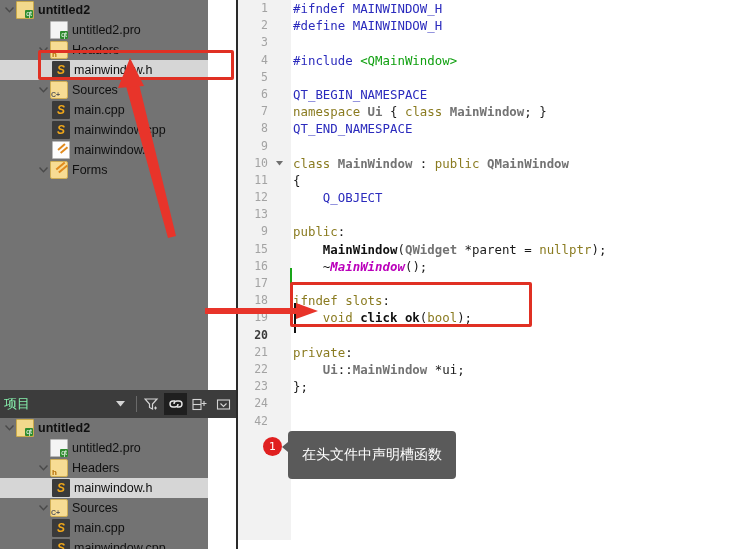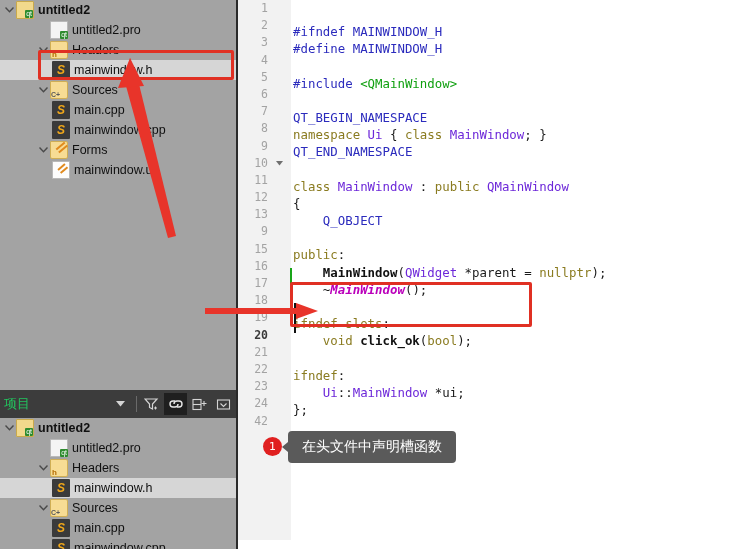--- a/index.html
+++ b/index.html
@@ -7,22 +7,22 @@
     margin: 0; padding: 0;
     width: 748px; height: 549px;
     background: #ffffff;
     font-family: "Liberation Sans", sans-serif;
     overflow: hidden;
   }
   #root { position: relative; width: 748px; height: 549px; background: #ffffff; }
 
   
   .tree-panel {
-    position: absolute; left: 0; width: 236px;
-    background: #a3a3a3; overflow: hidden;
+    position: absolute; left: 0; width: 208px;
+    background: #737373; overflow: hidden;
   }
   #tree-top { top: 0; height: 390px; }
   #tree-bottom { top: 418px; height: 131px; }
 
   .tree-row {
     position: relative; height: 20px; display: flex; align-items: center;
     font-size: 12.5px; color: #101010; white-space: nowrap;
   }
   .tree-row.selected { background: #d6d6d6; }
   .tree-row .twisty {
@@ -67,21 +67,21 @@
   .ic-ui::after{ content:""; position:absolute; left:4px; top:4px;
      width:9px; height:2px; background:#e08a1e; transform:rotate(-40deg);
      box-shadow:0 4px 0 #e08a1e; }
 
   
   #panel-header {
     position:absolute; left:0; top:390px; width:236px; height:28px;
     background:#3c3c3c; display:flex; align-items:center;
   }
   #panel-header .ptitle{
-    color:#22c55e; font-size:13px; padding-left:4px; flex:0 0 auto;
+    color:#86efac; font-size:13px; padding-left:4px; flex:0 0 auto;
   }
   #panel-header .spacer{ flex:1 1 auto; }
   .tb-btn{
     width:23px; height:22px; display:flex; align-items:center;
     justify-content:center; margin-right:1px; color:#d4d4d4;
   }
   .tb-btn.active{ background:#1f1f1f; }
   .tb-sep{ width:1px; height:16px; background:#6a6a6a; margin:0 3px; }
 
   
@@ -104,26 +104,26 @@
   }
   .lnum{
     width:34px; flex:0 0 34px; text-align:right; color:#a3a3a3;
     padding-right:4px; font-size:11.5px;
   }
   .lnum.cur{ color:#3a3a3a; font-weight:bold;padding-left:12px; }
   .fold{
     width:15px; flex:0 0 15px; text-align:center; color:#7a7a7a;
     font-size:8px;
   }
-  .ctext{ padding-left:6px;margin-top:23px; }
+  .ctext{ padding-left:6px; }
 
   
   .t-pre   { color:#2b2bbd; }
   .t-kw    { color:#8a7b20; }
-  .t-type  { color:#6d28d9; font-weight:normal;text-align:right; }
+  .t-type  { color:#737373; font-weight:bold;text-align:right; }
   .t-typei { color:#bb00bb; font-weight:bold; font-style:italic; }
   .t-str   { color:#10a010; }
   .t-fn    { color:#111111; font-weight:bold; }
   .t-plain { color:#1a1a1a; }
   .t-macro { color:#2b2bbd; }
 
   
   #changebar{
     position:absolute; left:52px; top:268px; width:2px; height:50px;
     background:#19a519;
@@ -139,21 +139,21 @@
     position:absolute; border:3px solid #e03023; border-radius:2px;
     pointer-events:none;
   }
   #box-tree{ left:38px; top:50px; width:196px; height:30px; }
   #box-code{ left:290px; top:282px; width:242px; height:45px; }
 
   svg.ann{ position:absolute; left:0; top:0; width:748px; height:549px;
            pointer-events:none; }
 
   #callout{
-    position:absolute; left:288px; top:431px; height:32px;
+    position:absolute; left:288px; top:431px; height:48px;
     background:#5a5a5a; color:#ffffff; border-radius:4px;
     display:flex; align-items:center; padding:0 14px;
     font-size:14px; font-family:"DejaVu Sans", sans-serif;
   }
   #callout::before{
     content:""; position:absolute; left:-6px; top:11px;
     border-top:5px solid transparent; border-bottom:5px solid transparent;
     border-right:6px solid #5a5a5a;
   }
   #callout-num{
@@ -213,33 +213,33 @@
       <div class="tree-row ind2">
         <span class="twisty"></span>
         <span class="ico ic-src"></span>
         <span class="lbl">main.cpp</span>
       </div>
       <div class="tree-row ind2">
         <span class="twisty"></span>
         <span class="ico ic-src"></span>
         <span class="lbl">mainwindow.cpp</span>
       </div>
+      <div class="tree-row ind2">
+        <span class="twisty"></span>
+        <span class="ico ic-ui"></span>
+        <span class="lbl">mainwindow.u</span>
+      </div>
       <div class="tree-row ind1">
         <span class="twisty">
           <svg width="9" height="6" viewBox="0 0 9 6">
             <path d="M0.5 0.5 L4.5 4.8 L8.5 0.5" fill="none" stroke="#4a4a4a" stroke-width="1.4"></path>
           </svg>
         </span>
         <span class="ico ic-folder-f"></span>
         <span class="lbl">Forms</span>
-      </div>
-      <div class="tree-row ind2">
-        <span class="twisty"></span>
-        <span class="ico ic-ui"></span>
-        <span class="lbl">mainwindow.u</span>
       </div>
     </div>
 
   <div id="panel-header">
     <span class="ptitle">项目</span>
     <span class="spacer"></span>
 
     <span class="tb-btn">
       <svg width="9" height="6" viewBox="0 0 9 6">
           <path d="M0 0 L4.5 5.5 L9 0 Z" fill="#d4d4d4"></path>
@@ -343,21 +343,21 @@
         <div class="code-line"><span class="lnum">11</span><span class="fold"></span><span class="ctext"><span class="t-plain">{</span></span></div>
         <div class="code-line"><span class="lnum">12</span><span class="fold"></span><span class="ctext"><span class="t-macro">    Q_OBJECT</span></span></div>
         <div class="code-line"><span class="lnum">13</span><span class="fold"></span><span class="ctext"></span></div>
         <div class="code-line"><span class="lnum">9</span><span class="fold"></span><span class="ctext"><span class="t-kw">public</span><span class="t-plain">:</span></span></div>
         <div class="code-line"><span class="lnum">15</span><span class="fold"></span><span class="ctext"><span class="t-plain">    </span><span class="t-fn">MainWindow</span><span class="t-plain">(</span><span class="t-type">QWidget</span><span class="t-plain"> *parent = </span><span class="t-kw">nullptr</span><span class="t-plain">);</span></span></div>
         <div class="code-line"><span class="lnum">16</span><span class="fold"></span><span class="ctext"><span class="t-plain">    ~</span><span class="t-typei">MainWindow</span><span class="t-plain">();</span></span></div>
         <div class="code-line"><span class="lnum">17</span><span class="fold"></span><span class="ctext"></span></div>
         <div class="code-line"><span class="lnum">18</span><span class="fold"></span><span class="ctext"><span class="t-kw">ifndef slots</span><span class="t-plain">:</span></span></div>
         <div class="code-line"><span class="lnum">19</span><span class="fold"></span><span class="ctext"><span class="t-plain">    </span><span class="t-kw">void </span><span class="t-fn">click_ok</span><span class="t-plain">(</span><span class="t-kw">bool</span><span class="t-plain">);</span></span></div>
         <div class="code-line"><span class="lnum cur">20</span><span class="fold"></span><span class="ctext"></span></div>
-        <div class="code-line"><span class="lnum">21</span><span class="fold"></span><span class="ctext"><span class="t-kw">ifndef</span><span class="t-plain">:</span></span></div>
+        <div class="code-line"><span class="lnum">21</span><span class="fold"></span><span class="ctext"><span class="t-kw">private</span><span class="t-plain">:</span></span></div>
         <div class="code-line"><span class="lnum">22</span><span class="fold"></span><span class="ctext"><span class="t-plain">    </span><span class="t-type">Ui</span><span class="t-plain">::</span><span class="t-type">MainWindow</span><span class="t-plain"> *ui;</span></span></div>
         <div class="code-line"><span class="lnum">23</span><span class="fold"></span><span class="ctext"><span class="t-plain">};</span></span></div>
         <div class="code-line"><span class="lnum">24</span><span class="fold"></span></div>
         <div class="code-line"><span class="lnum">42</span><span class="fold"></span><span class="ctext"></span></div>
       </div>
     <div id="changebar"></div>
     <div id="caret"></div>
   </div>
   <div id="bottom-strip"></div>
 

